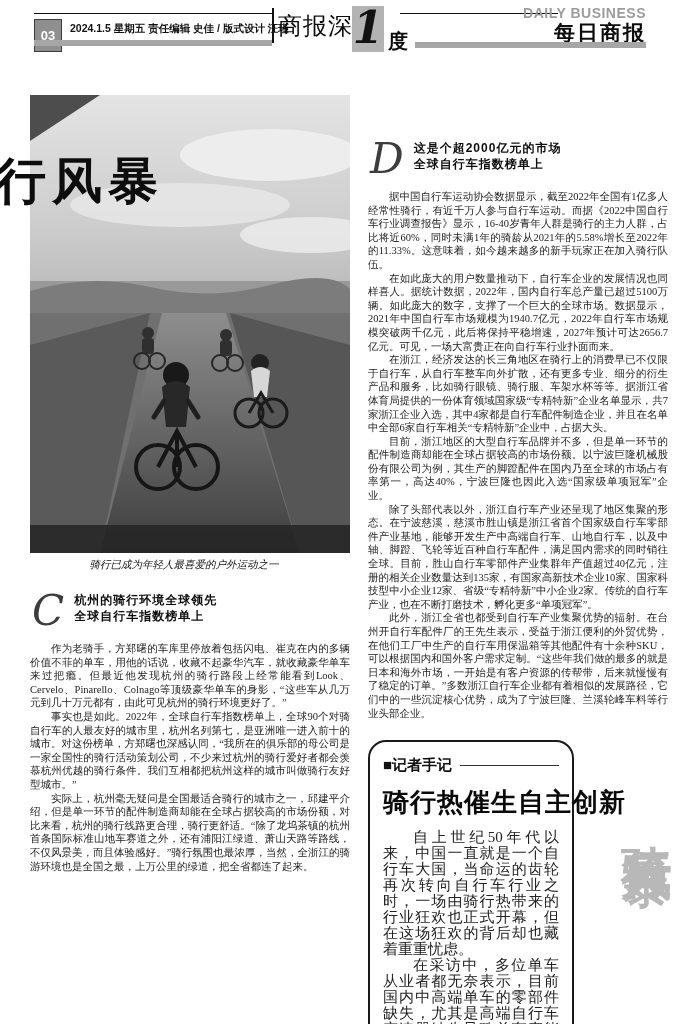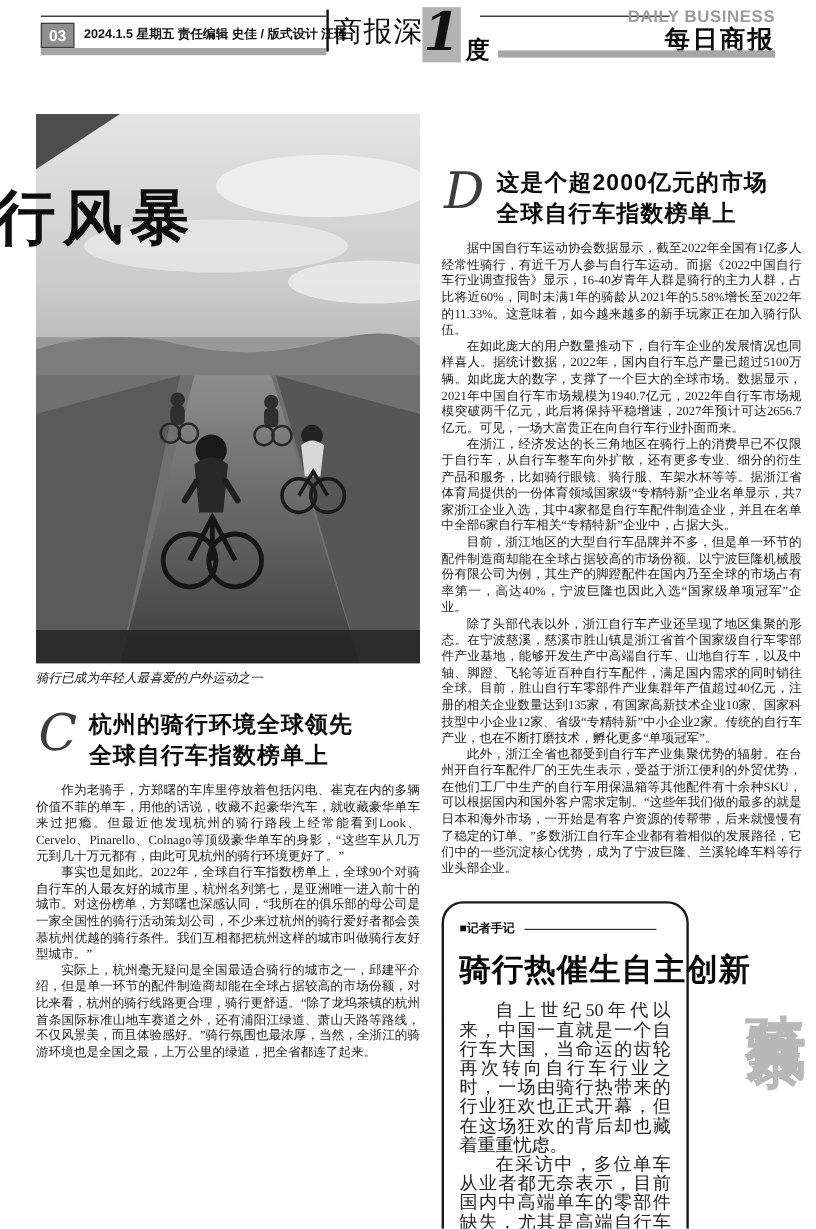--- a/index.html
+++ b/index.html
@@ -10,21 +10,21 @@
     font-family:"Liberation Serif", serif; color:#1a1a1a;
   }
   
   .rule-thin { position:absolute; height:0; border-top:1.5px solid #111; }
   .rule-left  { left:34px; top:13px; width:238px; }
   .rule-right { left:400px; top:13px; width:158px; }
   .graybar { position:absolute; height:6px; background:#a6a6a6; }
   .graybar-left  { left:34px; top:40px; width:238px; }
   .graybar-right { left:415px; top:42px; width:231px; }
   .pagenum {
-    position:absolute; left:34px; top:19px; width:28px; height:21px;
+    position:absolute; left:34px; top:19px; width:28px; height:33px;
     background:#8f8f8f; border:1px solid #3c3c3c; color:#fff;
     font-family:"Liberation Sans", sans-serif; font-weight:700; font-size:13px;
     display:flex; align-items:center; justify-content:center;
   }
   .dateline {
     position:absolute; left:70px; top:22px;
     font-family:"Liberation Sans", sans-serif; font-weight:700; font-size:10.5px; color:#111;
   }
   .logo-vline { position:absolute; left:272px; top:8px; width:2px; height:35px; background:#111; }
   .logo-cn { position:absolute; left:278px; top:10px; font-family:"Liberation Sans", sans-serif; font-weight:400; font-size:24px; letter-spacing:1px; color:#0c0c0c; }
@@ -47,43 +47,43 @@
   .col-right { position:absolute; left:368px; top:138px; width:300px; }
   
   .photo { position:relative; width:320px; height:458px; background:#cfcfcf; overflow:hidden; }
   .photo svg { display:block; width:100%; height:100%; }
   .big-headline {
     position:absolute; left:-60px; top:148px; z-index:5; white-space:nowrap;
     font-family:"Liberation Sans", sans-serif; font-weight:900;
     font-size:50px; letter-spacing:6px; color:#0d0d0d;
   }
   .caption {
-    margin-top:5px; text-align:left; padding-right:12px;
+    margin-top:5px; text-align:center; padding-right:12px;
     font-style:italic; font-size:10.5px; color:#111;
     font-family:"Liberation Serif", serif;
   }
   
   .section { margin-top:18px; }
   .sec-head { display:flex; align-items:flex-start; gap:10px; margin-bottom:10px; }
   .dropcap {
     font-family:"DejaVu Serif", serif; font-style:italic; font-weight:400;
     font-size:42px; line-height:42px; color:#3d3d3d; padding-left:2px;
   }
-  .sec-title { font-family:"Liberation Sans", sans-serif; font-weight:700; font-size:19px; line-height:1.35; letter-spacing:1px; color:#0d0d0d; padding-top:2px; }
+  .sec-title { font-family:"Liberation Sans", sans-serif; font-weight:700; font-size:12px; line-height:1.35; letter-spacing:1px; color:#0d0d0d; padding-top:2px; }
   .bodytext p {
     font-size:10.5px; line-height:13.6px; text-align:justify;
     text-indent:2em; color:#1c1c1c;
   }
   
   .notebox {
     margin-top:20px; width:206px; border:2px solid #1a1a1a; border-radius:18px;
     padding:14px 13px 16px 13px; background:#fff;
   }
   .kicker-row { display:flex; align-items:center; gap:8px; }
-  .kicker { font-family:"Liberation Sans", sans-serif; font-weight:700; font-size:10px; color:#111; white-space:nowrap; }
+  .kicker { font-family:"Liberation Sans", sans-serif; font-weight:700; font-size:15px; color:#111; white-space:nowrap; }
   .kicker-line { flex:1; max-width:110px; border-top:1px solid #333; height:0; }
   .note-title {
     margin:10px 0 9px 0; font-family:"Liberation Sans", sans-serif;
     font-weight:900; font-size:26px; letter-spacing:1px; color:#0a0a0a; white-space:nowrap;
   }
   .note-body p {
     font-family:"Liberation Serif", serif;
     font-size:15px; line-height:16px; text-align:justify; text-indent:2em; color:#222;
   }
   

